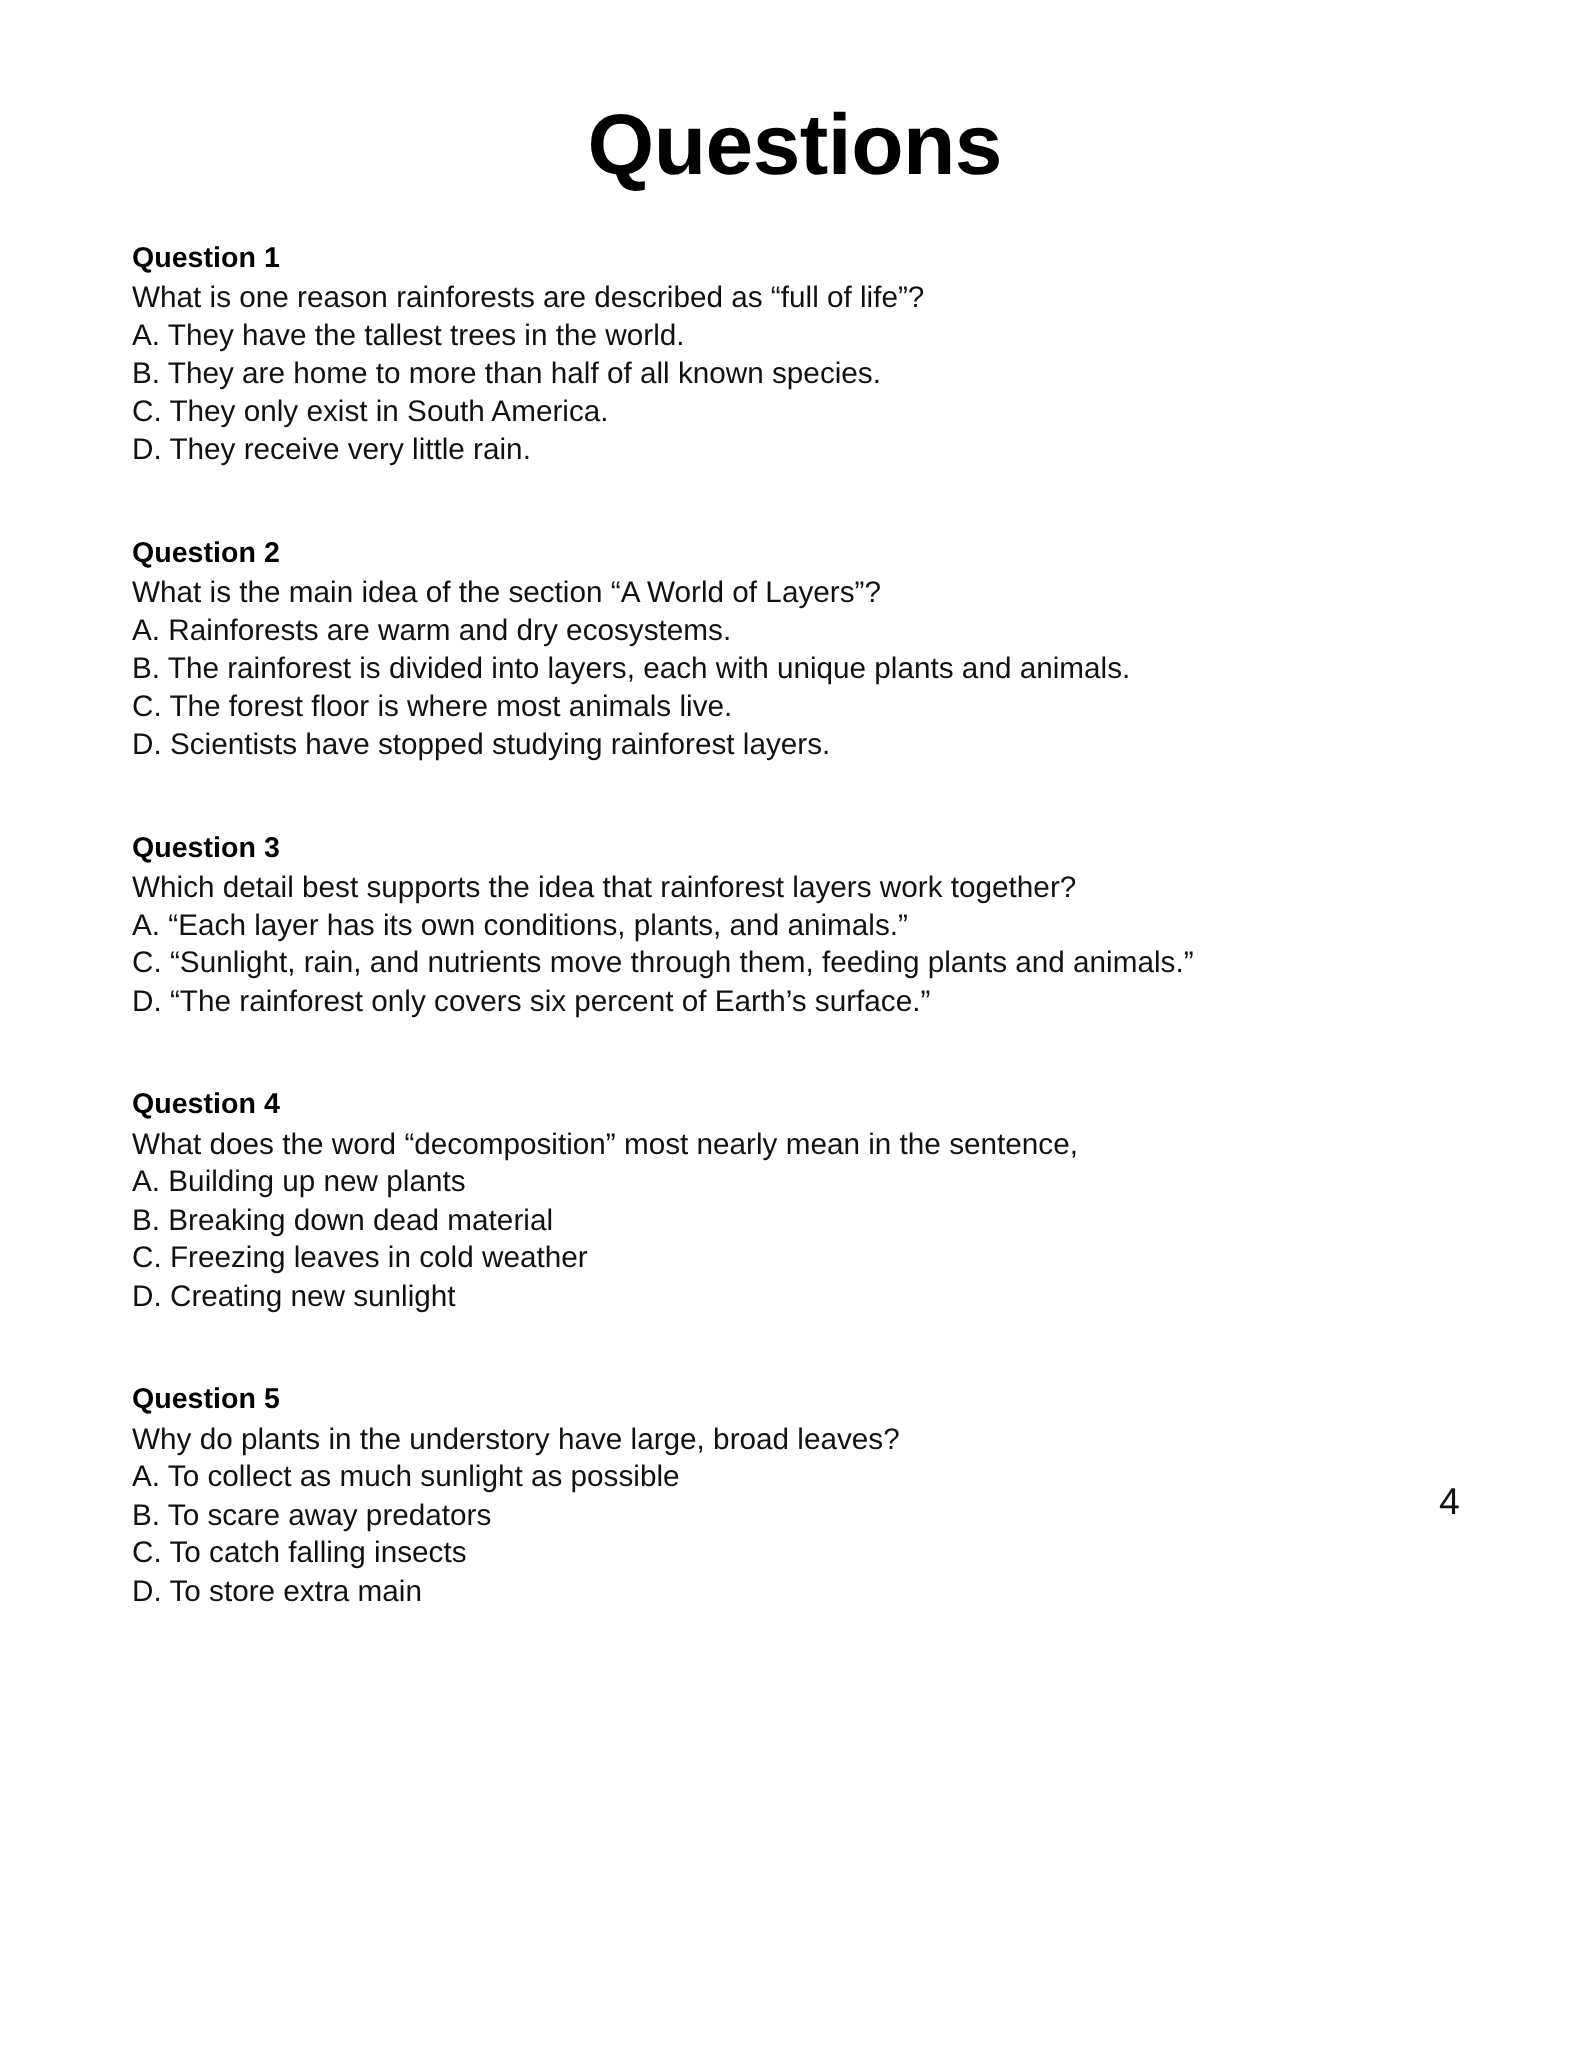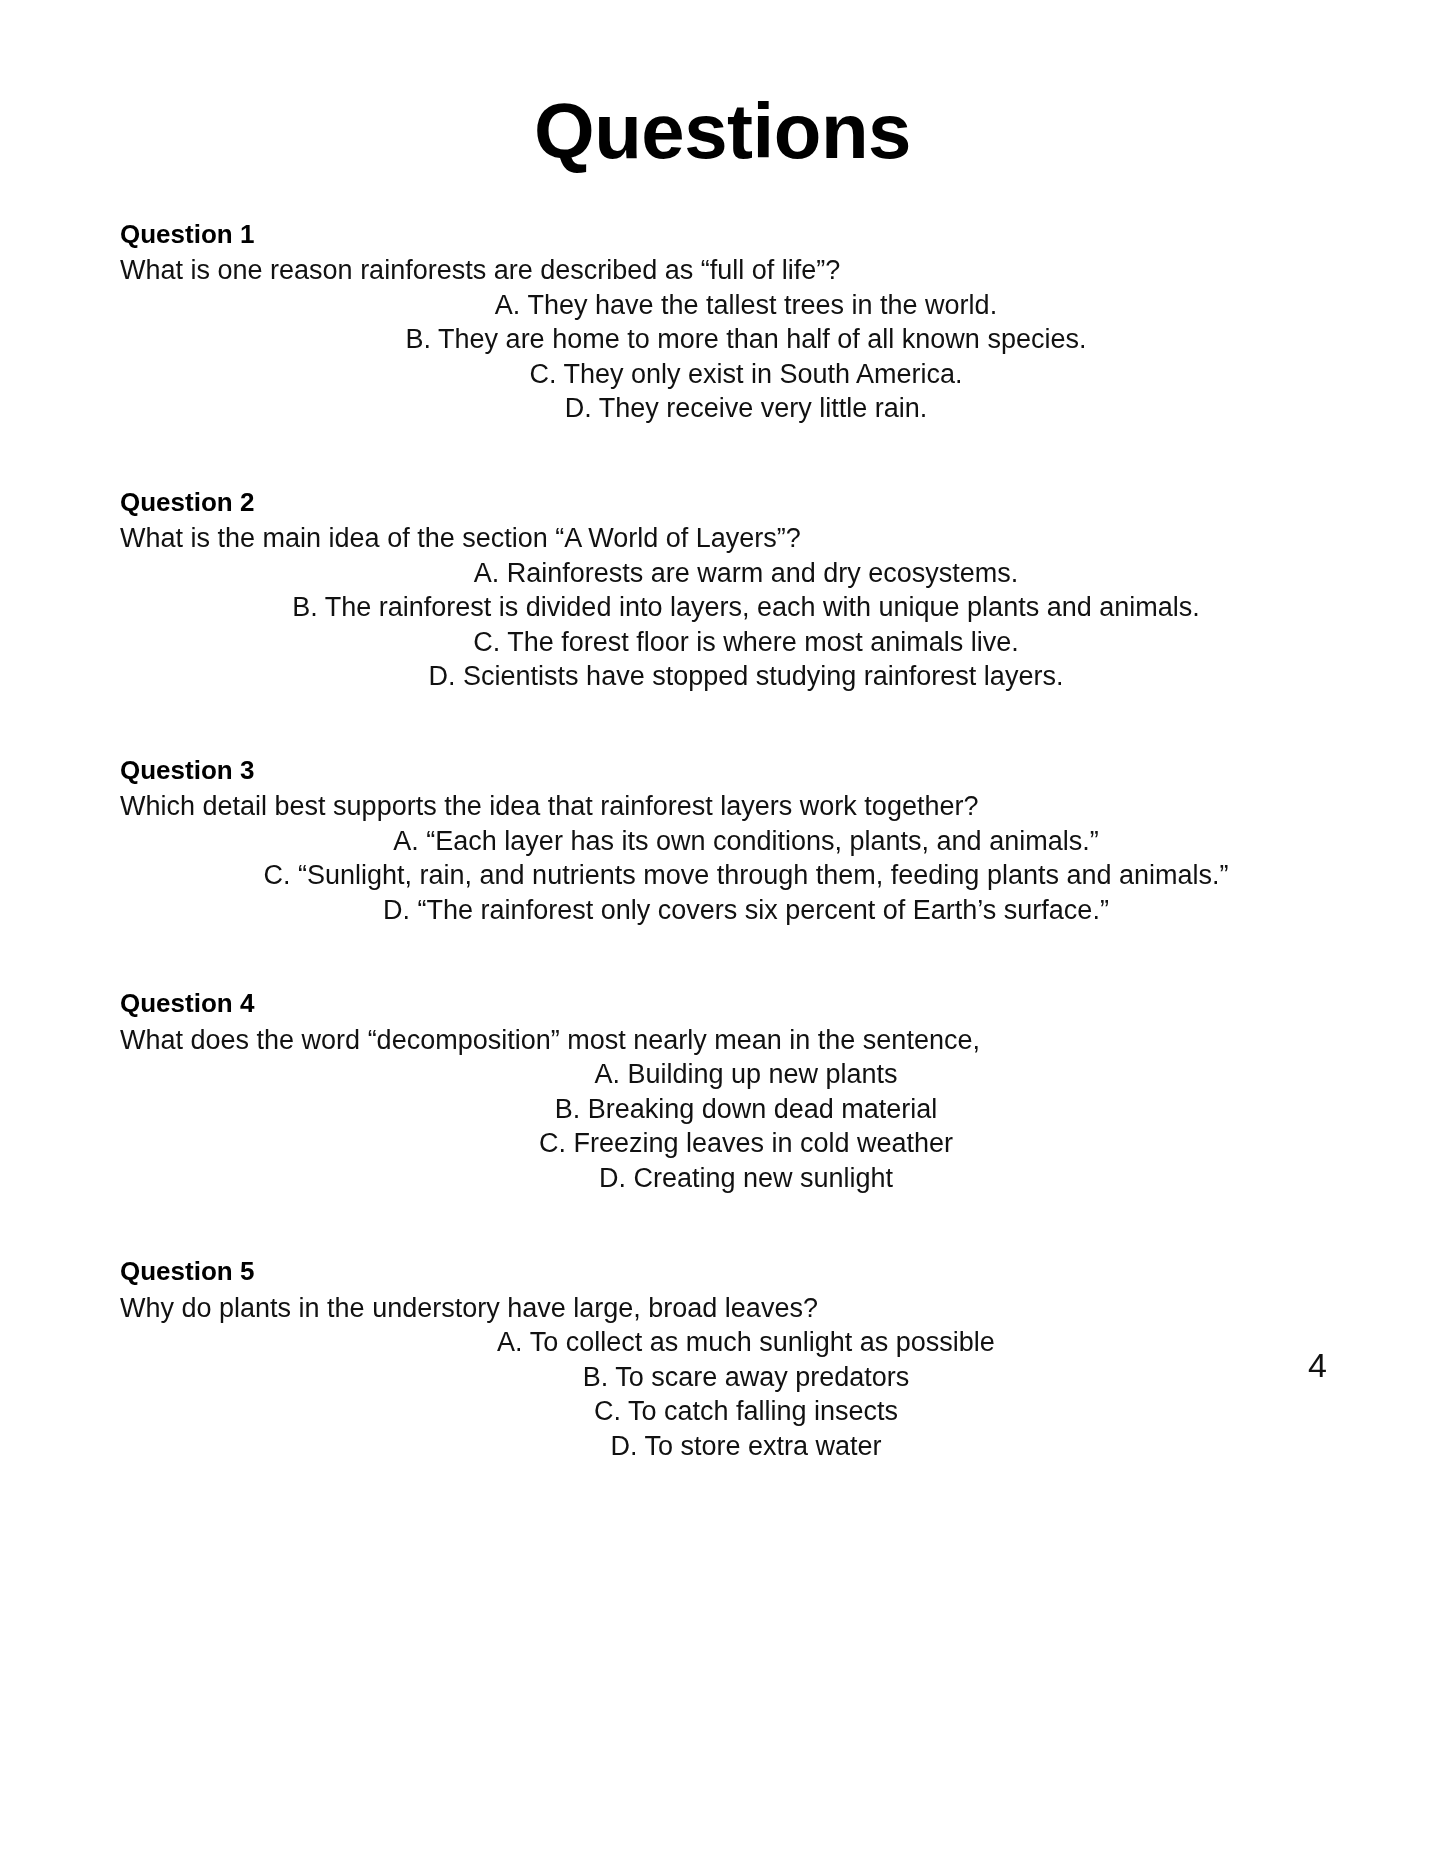--- a/index.html
+++ b/index.html
@@ -77,21 +77,20 @@
     list-style: none;
   }
 
   .option {
     font-size: 27px;
     font-weight: 400;
     line-height: 1.28;
     margin: 0;
     color: #111111;
     white-space: nowrap;
-    text-align: center;
   }
 
   .page-number {
     position: absolute;
     right: 118px;
     bottom: 372px;
     font-size: 34px;
     font-weight: 400;
     color: #111111;
   }
@@ -158,21 +157,21 @@
 
     <div class="question-block">
       <div class="q-header">Question 5</div>
       <div class="q-text">
         <span class="q-text-line">Why do plants in the understory have large, broad leaves?</span>
       </div>
       <ul class="options">
         <li class="option">A. To collect as much sunlight as possible</li>
         <li class="option">B. To scare away predators</li>
         <li class="option">C. To catch falling insects</li>
-        <li class="option">D. To store extra water</li>
+        <li class="option">D. To store extra main</li>
       </ul>
     </div>
 
   </div>
 
   <div class="page-number">4</div>
 
 </div>
 
 </body></html>

